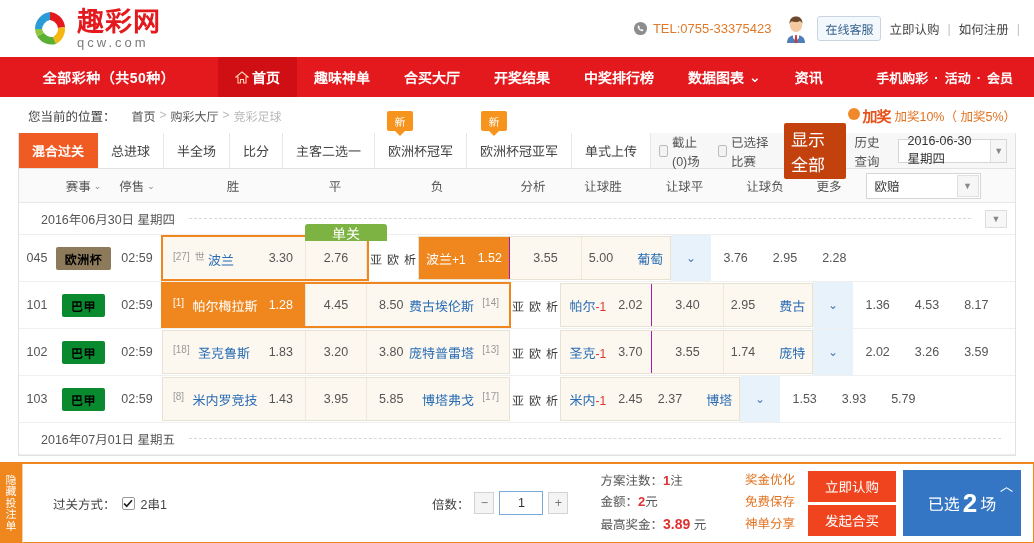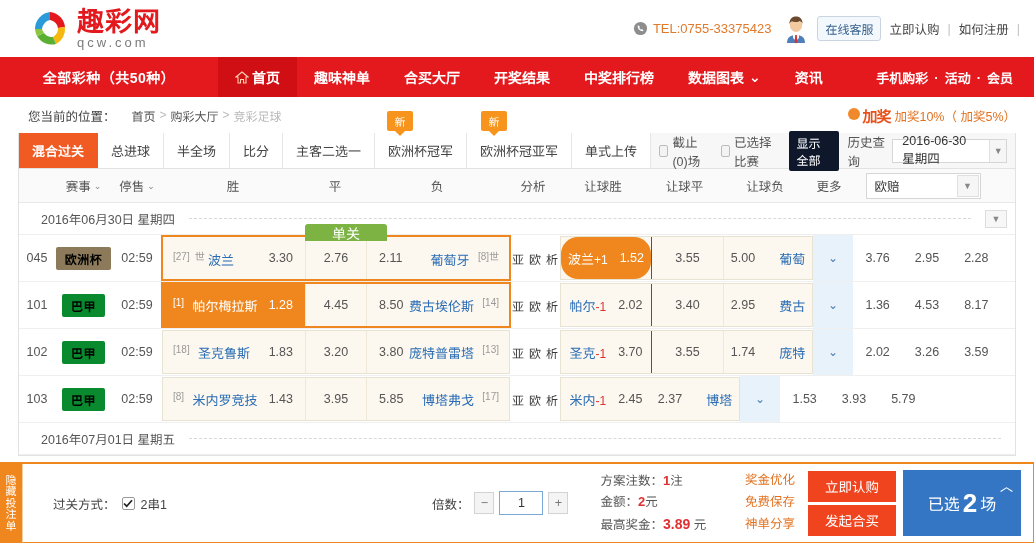--- a/index.html
+++ b/index.html
@@ -121,22 +121,22 @@
     border-left:5px solid transparent; border-right:5px solid transparent;
     border-top:5px solid #f7941e;
   }
   .filters { display: flex; align-items: center; gap: 10px; padding: 0 8px; font-size: 12.5px; color: #555; }
   .fl { display: flex; align-items: center; gap: 4px; cursor: pointer; }
   .cbx {
     width: 12px; height: 12px; border: 1px solid #bbb; background: #f3f3f3;
     display: inline-block; border-radius: 2px;
   }
   .show-all {
-    background: #0f172a; color: #fff; padding: 3px 7px;
-    border-radius: 2px; font-size: 12px; cursor: pointer;
+    background: #c2410c; color: #fff; padding: 3px 7px;
+    border-radius: 2px; font-size: 17px; cursor: pointer;
   }
   .history { margin-left: auto; display: flex; align-items: center; gap: 6px; padding-right: 8px; }
   .hist-label { font-size: 12.5px; color: #555; }
   .date-box {
     display: flex; align-items: center; border: 1px solid #d6d6d6;
     background: #fff; height: 24px;
   }
   .date-val { padding: 0 9px; font-size: 12.5px; color: #333; }
   .date-btn {
     width: 22px; height: 22px; border-left: 1px solid #e0e0e0;
@@ -231,21 +231,21 @@
   .an-cell { font-size: 12px; color: #3a3a3a; gap: 5px; }
   .an-cell span { cursor: pointer; }
   .hgroup {
     display: flex; align-items: stretch; background: #fdf8ef;
     border: 1px solid #e8e2d2; height: 44px; margin: 1px 0;
   }
   .hg-cell { display: flex; align-items: center; justify-content: center; cursor: pointer; }
   .hg-w { width: 90px; gap: 12px; }
   .hg-d { width: 73px; border-left: 1px solid #a21caf; border-right: 1px solid #efe8d8; }
   .hg-l { width: 88px; gap: 24px; }
-  .hg-cell.sel { background: #f0871e; border-radius: 17px; }
+  .hg-cell.sel { background: #f0871e; }
   .hg-cell.sel .team, .hg-cell.sel .odd, .hg-cell.sel .hand { color: #fff; }
   .hand { color: #e03131; font-size: 12px; }
   .hand.plus { color: #2a6db5; }
   .more-cell {
     width: 40px; background: #e8f2fb; display: flex;
     align-items: center; justify-content: center; cursor: pointer;
   }
   .eu-cell { width: 148px; display: flex; align-items: center; justify-content: space-around; color: #555; font-size: 12.5px; }
 
   
@@ -484,25 +484,20 @@
       <div class="odds-group hl-box">
         <div class="og-cell og-home">
           <span><span class="rank rank-l">[27]</span><span class="rank">世</span>
           <span class="team">波兰</span></span>
           <span class="odd">3.30</span>
         </div>
         <div class="og-cell og-draw">
           <span class="danguan">单关</span>
           <span class="odd">2.76</span>
         </div>
-        <div class="og-cell og-away">
-          <span class="odd">2.11</span>
-          <span><span class="team">葡萄牙</span>
-          <span class="rank rank-r">[8]</span><span class="rank">世</span></span>
-        </div>
       </div>
       <div class="cell c-an an-cell">
         <span>亚</span>
         <span>欧</span>
         <span>析</span>
       </div>
       <div class="hgroup">
         <div class="hg-cell hg-w sel">
           <span><span class="team">波兰</span><span class="hand plus">+1</span></span>
           <span class="odd">1.52</span>

